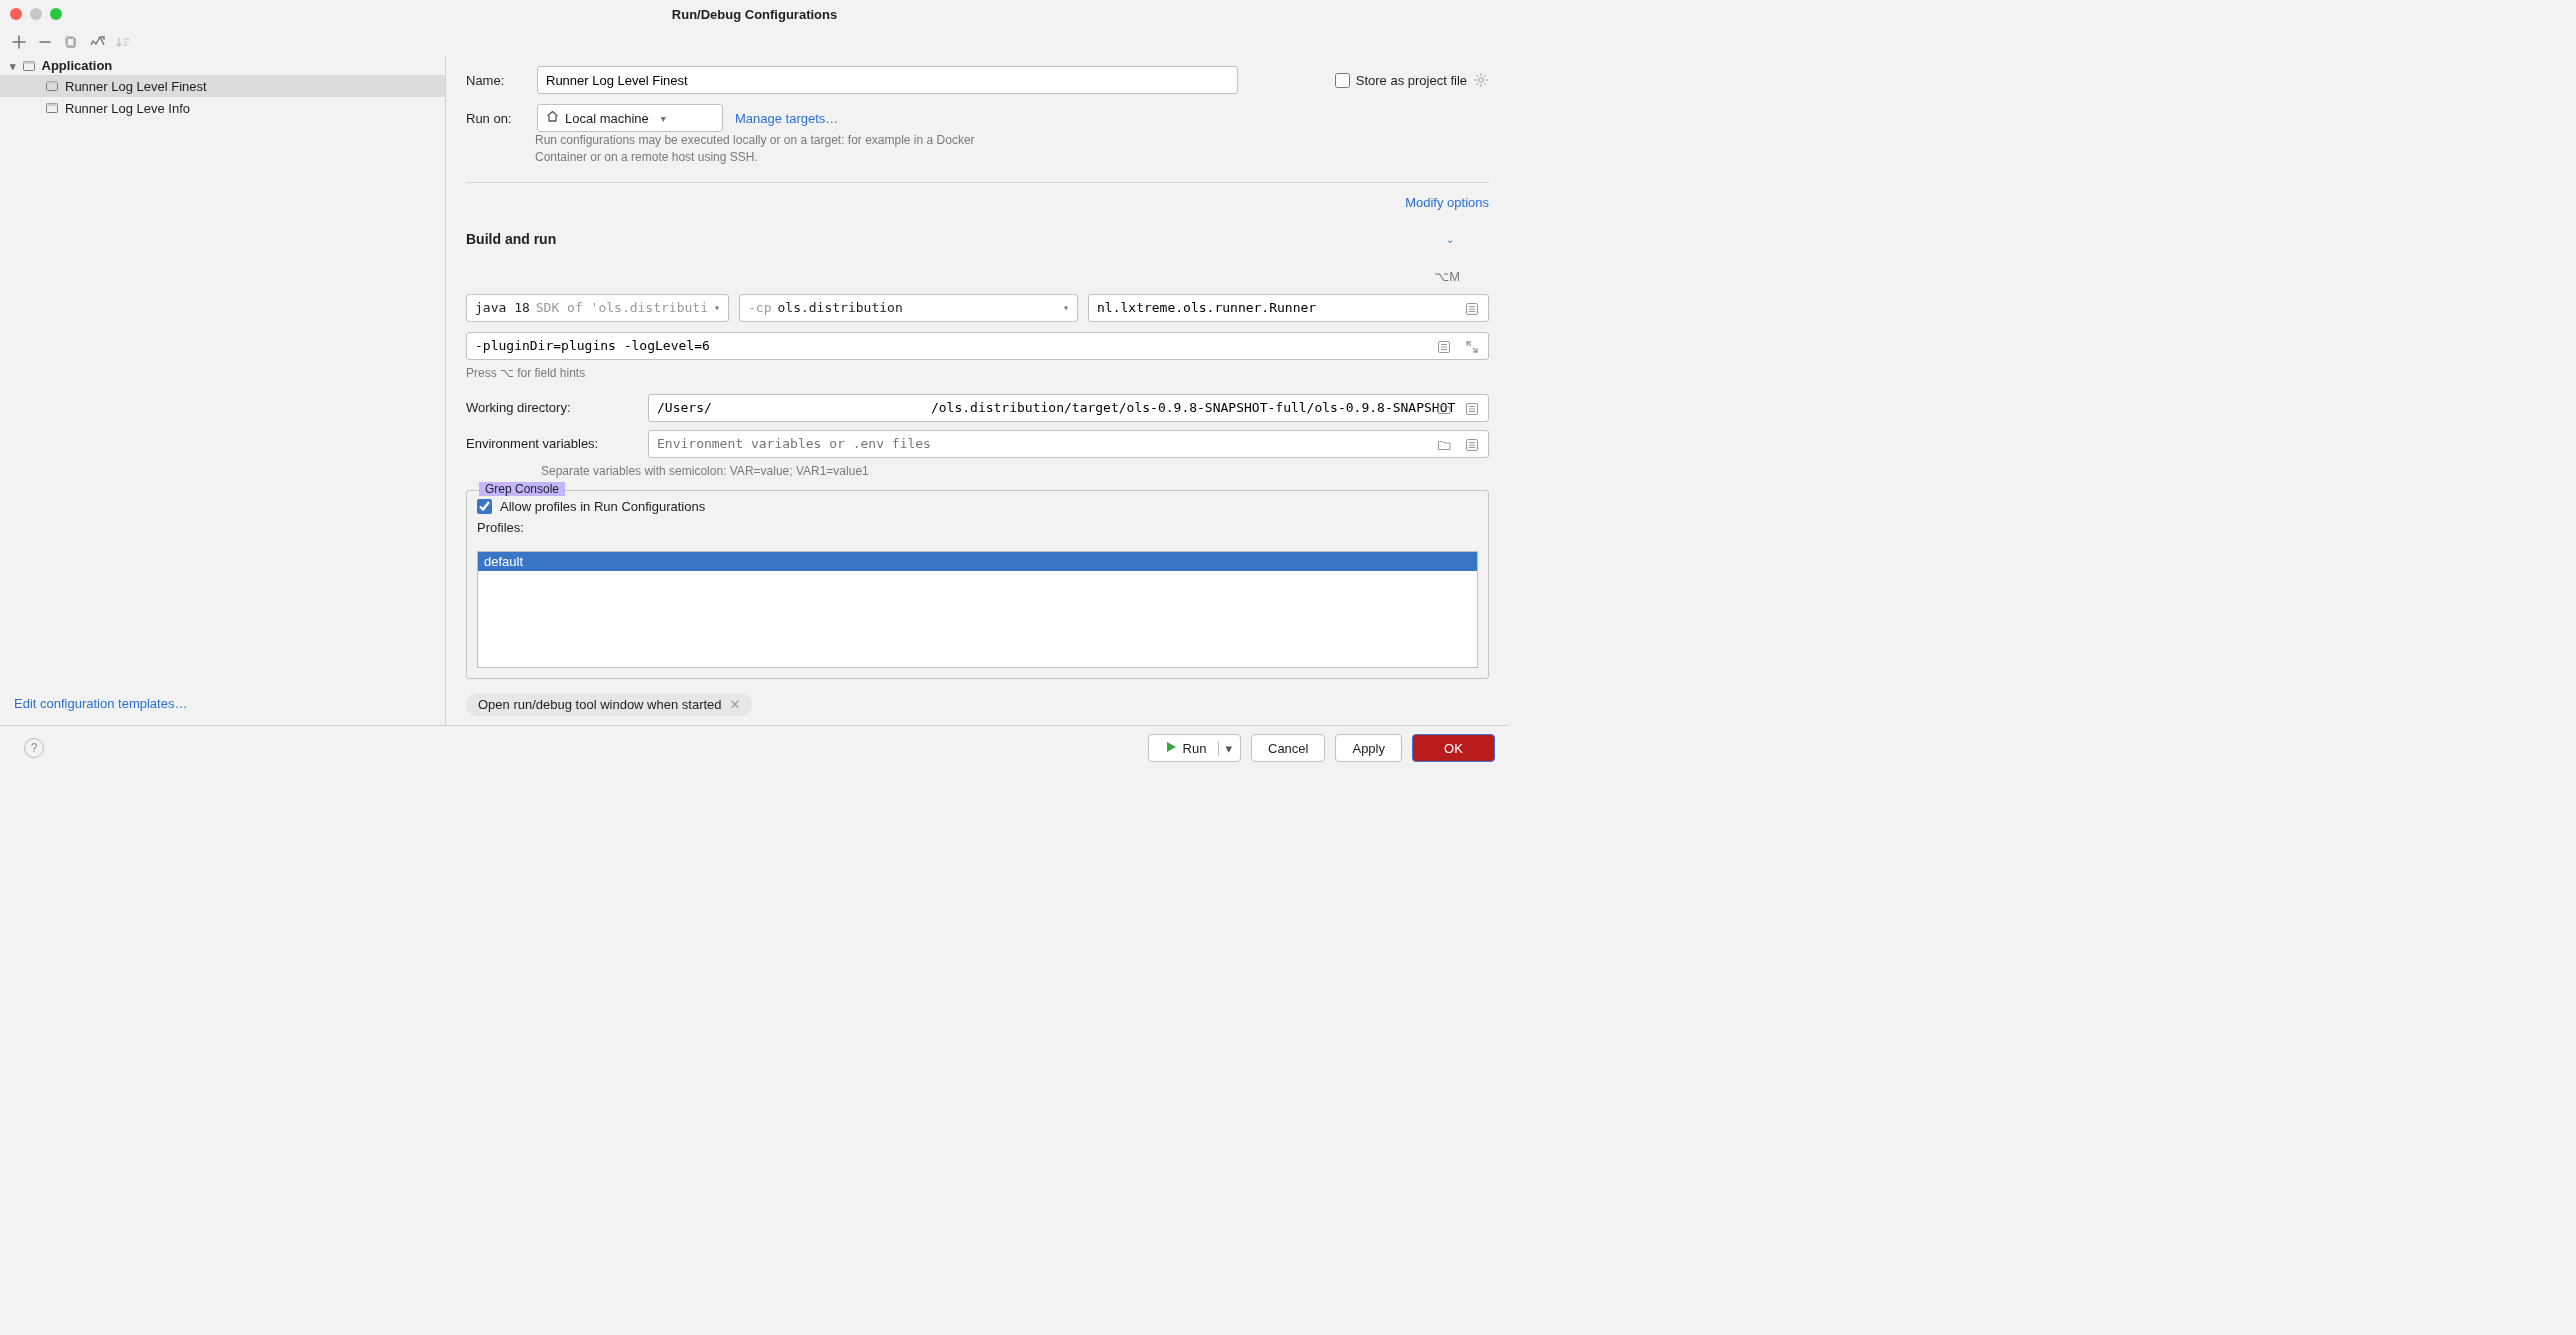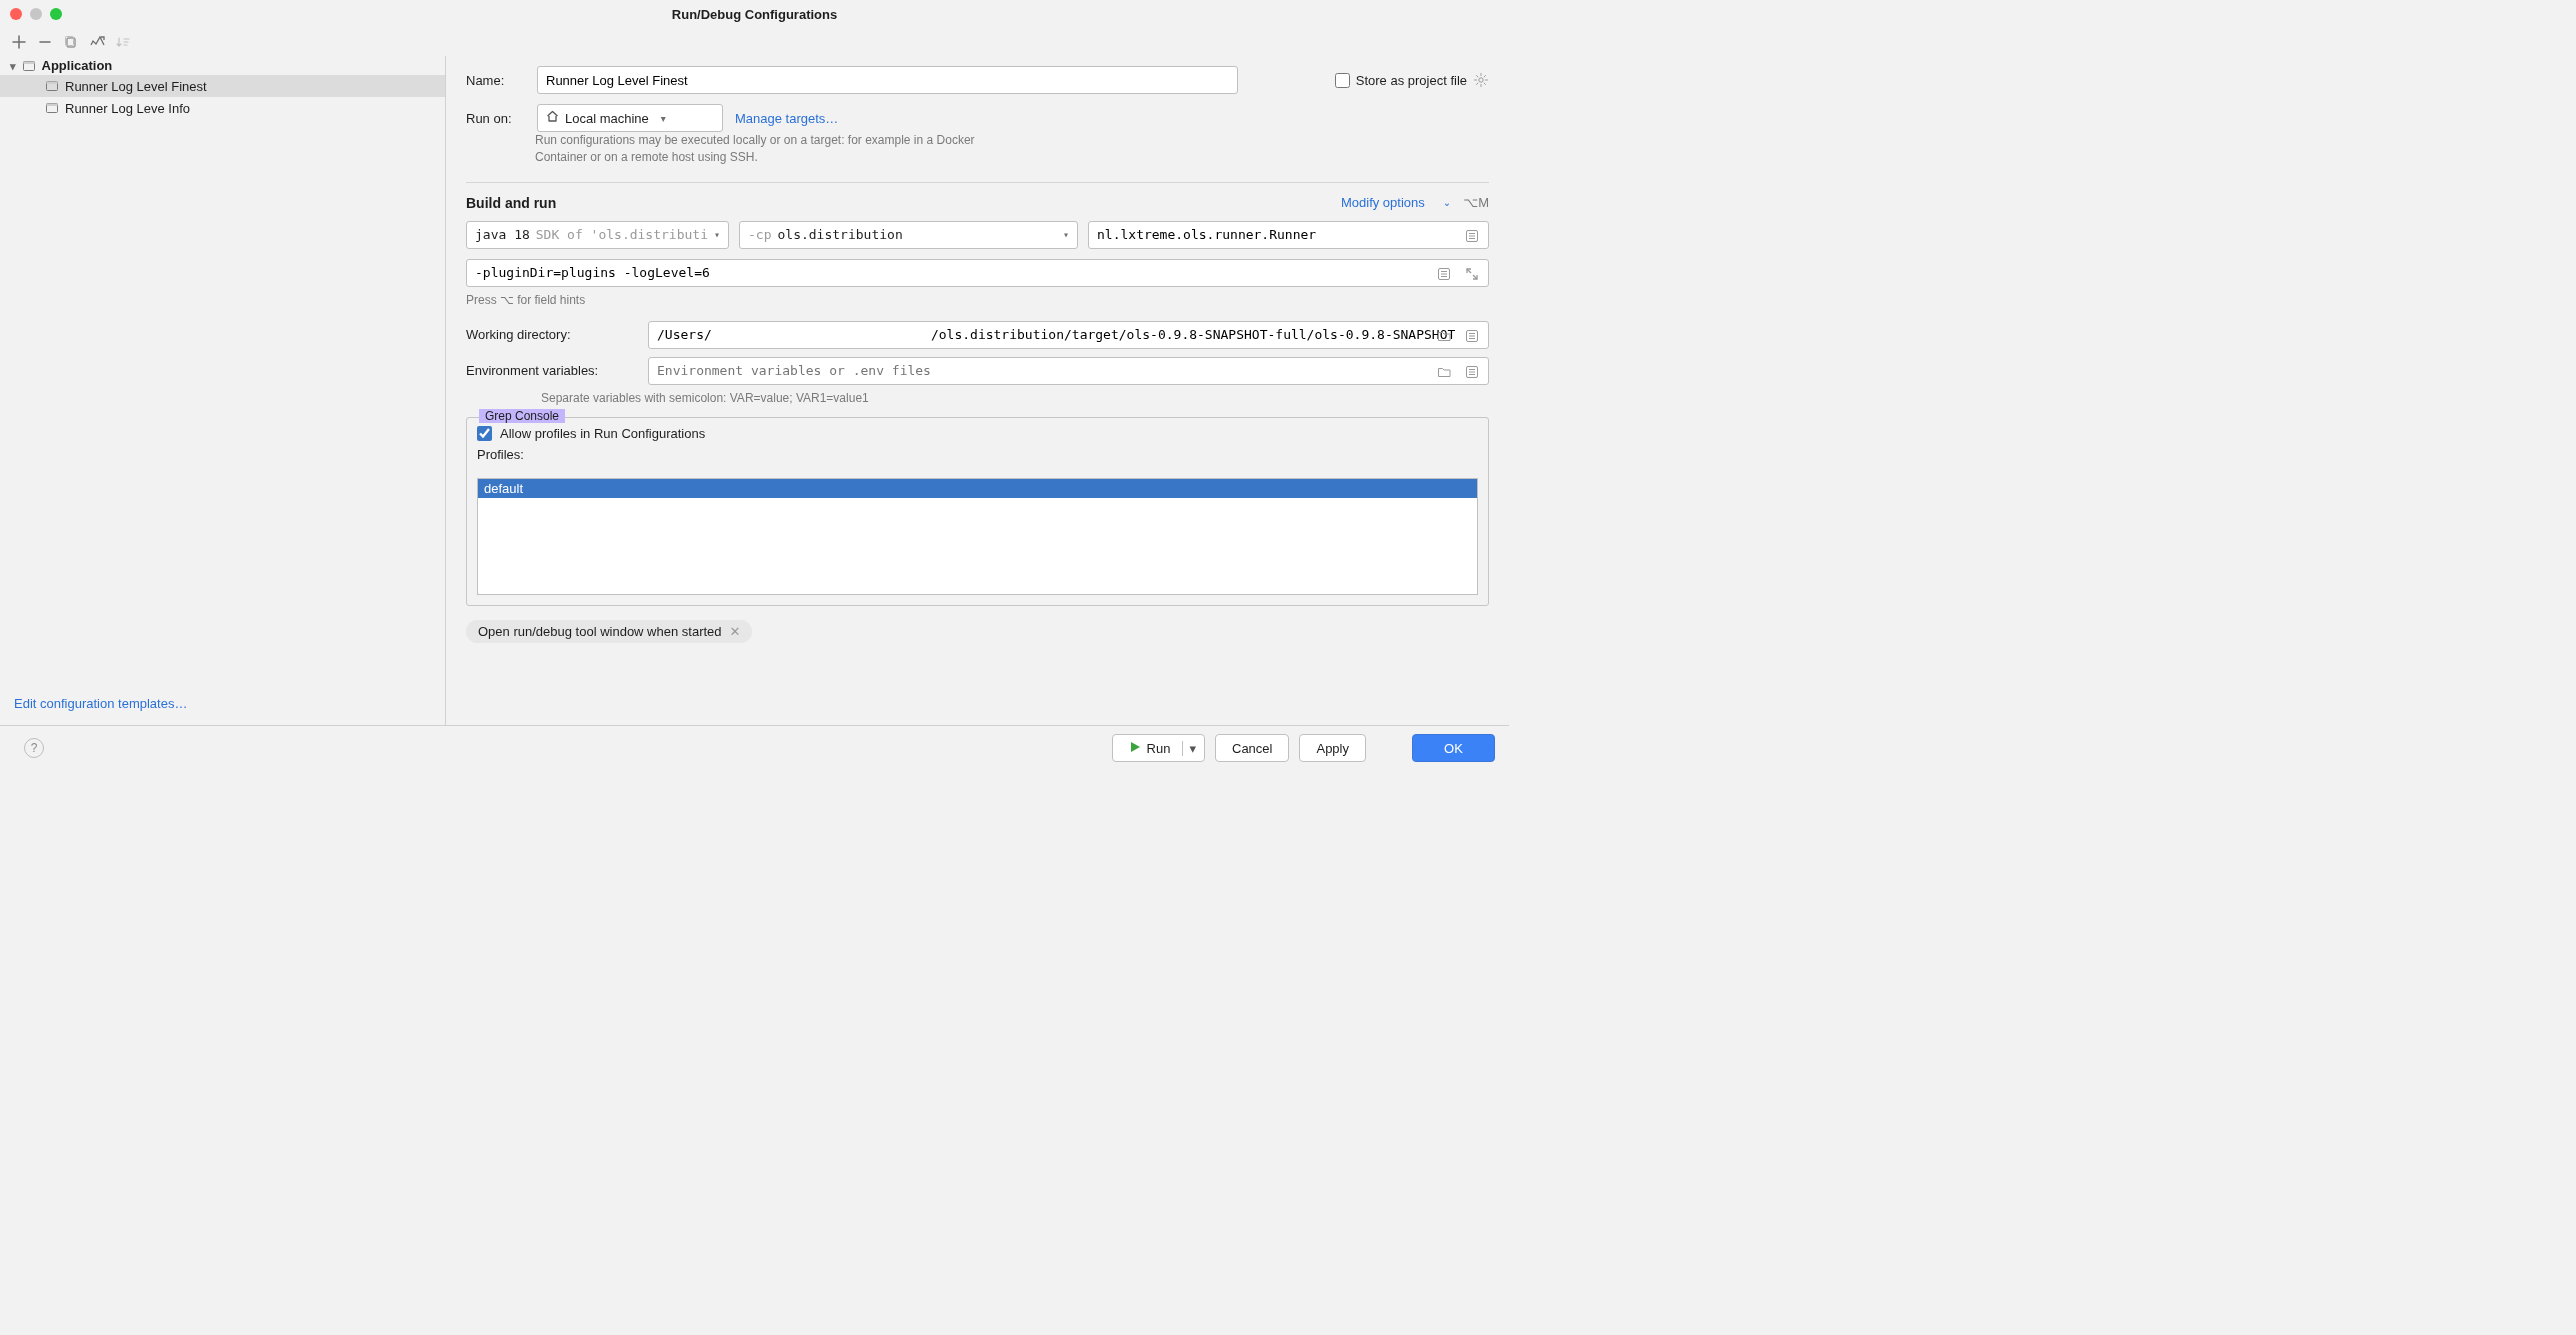--- a/index.html
+++ b/index.html
@@ -89,21 +89,21 @@
   display: flex; align-items: center; padding: 0 8px; gap: 6px; position: relative;
 }
 .chev { margin-left: 6px; color: #6e6e6e; font-size: 10px; }
 .store-right {
   display: flex; align-items: center; gap: 6px; margin-left: auto; color: #1e1e1e;
 }
 .helptext { color: #7a7a7a; font-size: 12px; margin-left: 69px; max-width: 454px; line-height: 1.4; margin-top: -4px; }
 .section-hr { border-top: 1px solid #d6d6d6; margin: 16px 0 12px 0; }
 .section-title-row { display: flex; align-items: center; justify-content: space-between; margin-bottom: 10px; }
 .section-title { font-weight: 700; font-size: 14px; }
-.modify { display: flex; align-items: center; gap: 12px; }
+.modify { display: flex; align-items: center; gap: 24px; flex-direction: column; }
 .modify .shortcut { color: #7a7a7a; }
 .build-row { display: flex; gap: 10px; margin-bottom: 10px; }
 .sdk { width: 263px; }
 .cp { flex: 1; justify-content: center; }
 .mainclass { width: 401px; }
 .monotext { font-family: ui-monospace, SFMono-Regular, Menlo, Consolas, monospace; font-size: 13px; }
 .muted { color: #9a9a9a; }
 .program-args { width: 100%; }
 .mini-icon-btn {
   width: 20px; height: 20px; display: inline-flex; align-items: center; justify-content: center;
@@ -136,21 +136,21 @@
 .footer {
   display: flex; align-items: center; justify-content: flex-end; gap: 10px;
   padding: 8px 14px; border-top: 1px solid #d0d0d0; background: #f2f2f2;
 }
 .footer .left { margin-right: auto; margin-left: 10px; }
 .btn {
   height: 28px; padding: 0 16px; border-radius: 4px; border: 1px solid #c0c0c0;
   background: #fff; display: inline-flex; align-items: center; gap: 6px; cursor: pointer;
   font-size: 13px;
 }
-.btn.primary { background: #3b82f6; border-color: #3b77db; color: #fff; margin-left: 36px; }
+.btn.primary { background: #b91c1c; border-color: #3b77db; color: #fff; }
 .btn.run { padding-right: 8px; }
 .btn .splitchev { margin-left: 6px; border-left: 1px solid #c0c0c0; padding-left: 6px; color: #555; }
 .help-circle {
   width: 20px; height: 20px; border: 1px solid #bdbdbd; border-radius: 50%;
   display: inline-flex; align-items: center; justify-content: center; color: #8a8a8a; font-size: 12px;
 }
 .chevron-down-icon::before { content: "▾"; font-size: 11px; color: #6e6e6e; }
 .folder-icon svg, .list-icon svg, .expand-icon svg, .gear-icon svg, .app-icon svg { display: block; }
 input[type=checkbox] { width: 15px; height: 15px; accent-color: #3a76c6; }
 </style>

